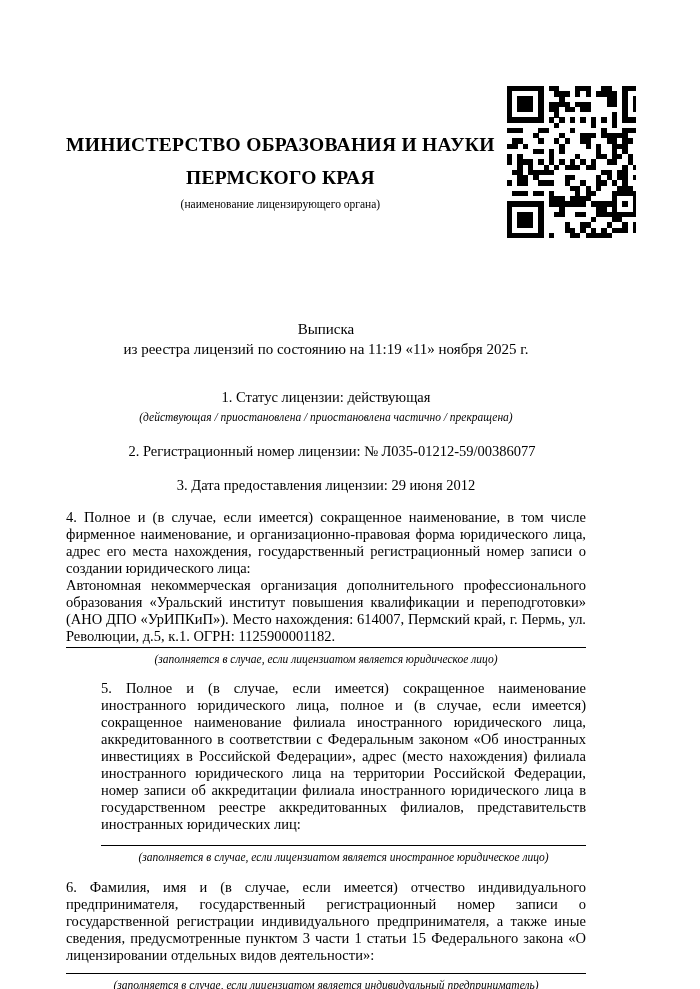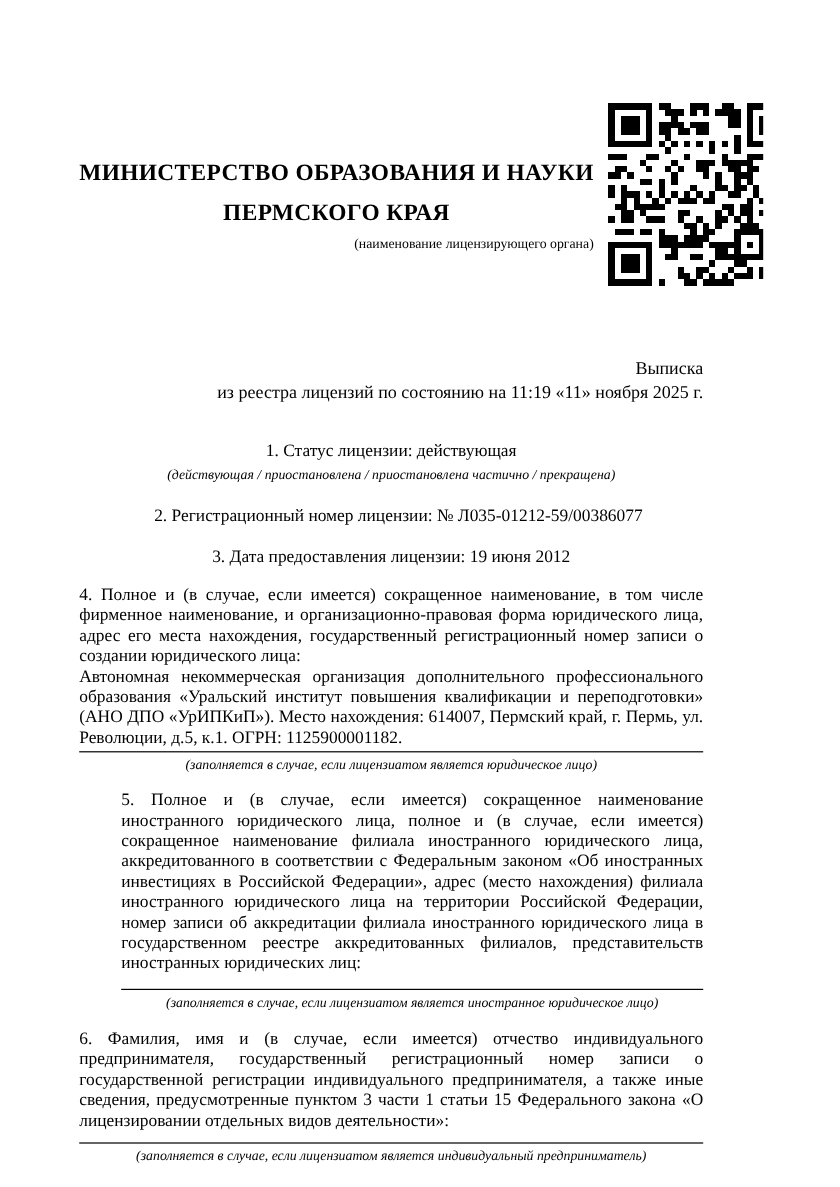--- a/index.html
+++ b/index.html
@@ -32,33 +32,32 @@
     font-weight: bold;
     font-size: 19.5px;
     line-height: 33px;
     letter-spacing: 0.3px;
     white-space: nowrap;
   }
   .ministry-caption {
     font-size: 11.5px;
     line-height: 14px;
     margin-top: 3px;
-    text-align: right;
   }
   .qr-box {
     flex: 0 0 auto;
     width: 160px;
     height: 160px;
     margin-right: -15px;
   }
   .doc-title {
-    text-align: right;
+    text-align: center;
     font-size: 15px;
     line-height: 20px;
-    margin-top: 56px;
+    margin-top: 77px;
   }
   .item {
     font-size: 14.5px;
     line-height: 17px;
     text-align: justify;
   }
   .item.simple { text-align: center; }
   .caption {
     font-size: 11.5px;
     line-height: 14px;
@@ -494,21 +493,21 @@
 
   <div>
 
     <div id="item1">
       <div class="item simple">1. Статус лицензии: действующая</div>
       <div class="caption">(действующая / приостановлена / приостановлена частично / прекращена)</div>
     </div>
 
     <div id="item2" class="item simple">2. Регистрационный номер лицензии: № Л035-01212-59/00386077</div>
 
-    <div id="item3" class="item simple">3. Дата предоставления лицензии: 19 июня 2012</div>
+    <div id="item3" class="item simple">3. Дата предоставления лицензии: 29 июня 2012</div>
 
     <div id="item4">
       <div class="item">4. Полное и (в случае, если имеется) сокращенное наименование, в том числе фирменное наименование, и организационно-правовая форма юридического лица, адрес его места нахождения, государственный регистрационный номер записи о создании юридического лица:</div>
       <div class="item">Автономная некоммерческая организация дополнительного профессионального образования «Уральский институт повышения квалификации и переподготовки» (АНО ДПО «УрИПКиП»). Место нахождения: 614007, Пермский край, г. Пермь, ул. Революции, д.5, к.1. ОГРН: 1125900001182.</div>
       <hr class="rule">
       <div class="caption">(заполняется в случае, если лицензиатом является юридическое лицо)</div>
     </div>
 
     <div id="item5">
       <div class="item">5. Полное и (в случае, если имеется) сокращенное наименование иностранного юридического лица, полное и (в случае, если имеется) сокращенное наименование филиала иностранного юридического лица, аккредитованного в соответствии с Федеральным законом «Об иностранных инвестициях в Российской Федерации», адрес (место нахождения) филиала иностранного юридического лица на территории Российской Федерации, номер записи об аккредитации филиала иностранного юридического лица в государственном реестре аккредитованных филиалов, представительств иностранных юридических лиц:</div>

